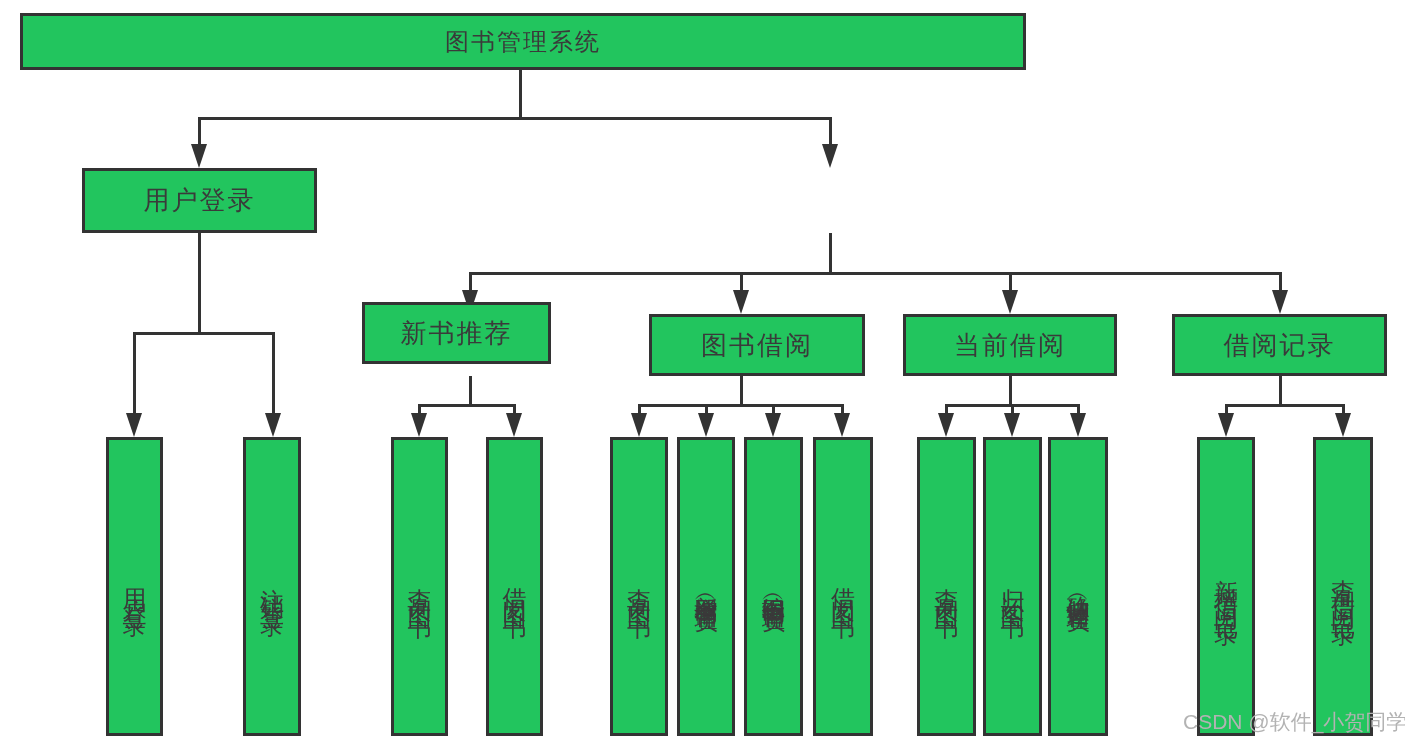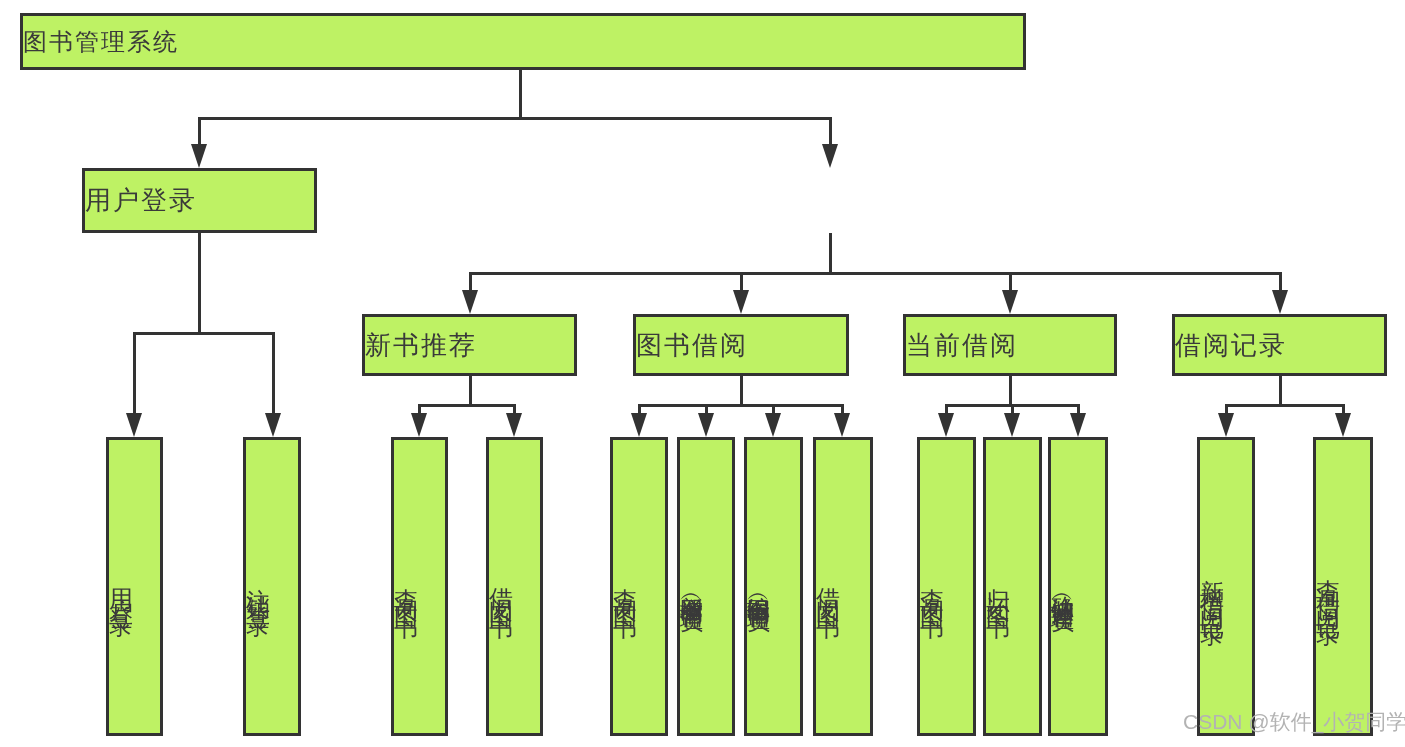--- a/index.html
+++ b/index.html
@@ -1,22 +1,22 @@
 <!DOCTYPE html>
 <html><head>
 <meta charset="utf-8">
 <style>
   html,body{margin:0;padding:0;background:#ffffff;}
   .stage{
     position:relative;width:1405px;height:747px;background:#ffffff;overflow:hidden;
     font-family:"Liberation Sans","DejaVu Sans",sans-serif;color:#3a3a3a;
   }
   .box{
-    position:absolute;box-sizing:border-box;background:#bef264;
-    border:3px solid #333333;display:flex;align-items:center;justify-content:flex-start;
+    position:absolute;box-sizing:border-box;background:#22c55e;
+    border:3px solid #333333;display:flex;align-items:center;justify-content:center;
   }
   .box .lbl{font-size:26px;letter-spacing:2px;color:#3a3a3a;white-space:nowrap;}
   .box.root .lbl{font-size:24px;}
   .vtext{
     writing-mode:vertical-rl;text-orientation:mixed;
     font-size:24px;letter-spacing:9px;color:#3a3a3a;line-height:1;
   }
   .vtext.long{letter-spacing:2px;font-size:23px;}
   .hline,.vline{position:absolute;background:#333333;}
   .hline{height:3px;}
@@ -62,24 +62,24 @@
   <div class="hline" style="left:469px;top:272px;width:812px"></div>
   <div class="vline" style="left:469px;top:272px;height:20px"></div>
   <div class="vline" style="left:740px;top:272px;height:20px"></div>
   <div class="vline" style="left:1009px;top:272px;height:20px"></div>
   <div class="vline" style="left:1279px;top:272px;height:20px"></div>
   <div class="arrow" style="left:462px;top:290px"></div>
   <div class="arrow" style="left:733px;top:290px"></div>
   <div class="arrow" style="left:1002px;top:290px"></div>
   <div class="arrow" style="left:1272px;top:290px"></div>
 
-  <div class="box" style="left:362px;top:314px;width:215px;height:62px">
+  <div class="box" style="left:362px;top:302px;width:189px;height:62px">
     <span class="lbl">新书推荐</span>
   </div>
-  <div class="box" style="left:633px;top:314px;width:216px;height:62px">
+  <div class="box" style="left:649px;top:314px;width:216px;height:62px">
     <span class="lbl">图书借阅</span>
   </div>
   <div class="box" style="left:903px;top:314px;width:214px;height:62px">
     <span class="lbl">当前借阅</span>
   </div>
   <div class="box" style="left:1172px;top:314px;width:215px;height:62px">
     <span class="lbl">借阅记录</span>
   </div>
 
   <div class="vline" style="left:469px;top:376px;height:30px"></div>

